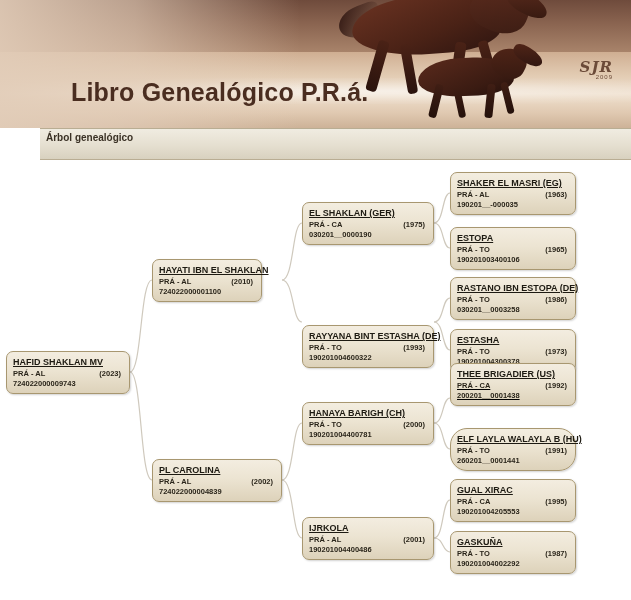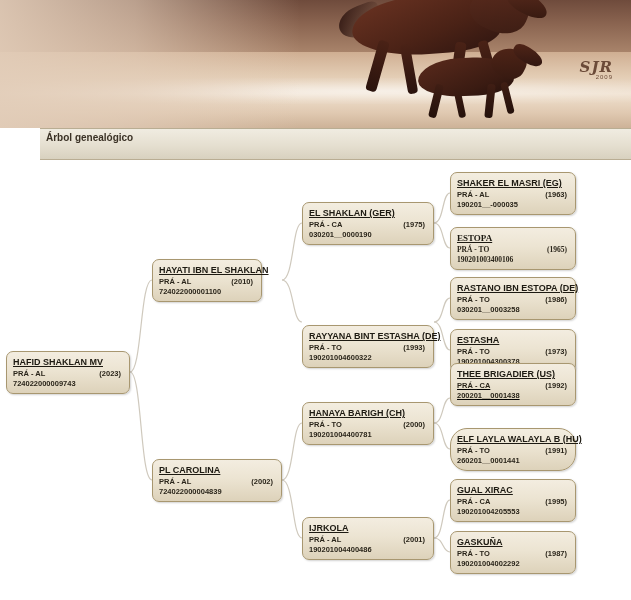--- a/index.html
+++ b/index.html
@@ -236,20 +236,21 @@
   <div class="horse foal-body"></div>
   <div class="horse foal-neck"></div>
   <div class="horse foal-head"></div>
   <div class="horse fleg fleg1"></div>
   <div class="horse fleg fleg2"></div>
   <div class="horse fleg fleg3"></div>
   <div class="horse fleg fleg4"></div>
 
   <div class="banner-leftfade"></div>
 
+  <div class="banner-title">Libro Genealógico P.R.á.</div>
 
   <div class="watermark">
     <div class="wm-main">SJR</div>
     <div class="wm-sub">2009</div>
   </div>
 </div>
 
 <div class="section-bar">
   <span>Árbol genealógico</span>
 </div>
@@ -347,21 +348,21 @@
 
   <div class="node" style="left:450px; top:12px; width:126px;">
     <div class="node-name">SHAKER EL MASRI (EG)</div>
     <div class="node-row">
       <span>PRÁ - AL</span>
       <span class="node-year">(1963)</span>
     </div>
     <div class="node-id">190201__-000035</div>
   </div>
 
-  <div class="node" style="left:450px; top:67px; width:126px;font-family:Liberation Serif, serif;">
+  <div class="node" style="left:450px; top:67px; width:126px;">
     <div class="node-name">ESTOPA</div>
     <div class="node-row">
       <span>PRÁ - TO</span>
       <span class="node-year">(1965)</span>
     </div>
     <div class="node-id">190201003400106</div>
   </div>
 
   <div class="node" style="left:450px; top:117px; width:126px;">
     <div class="node-name">RASTANO IBN ESTOPA (DE)</div>

